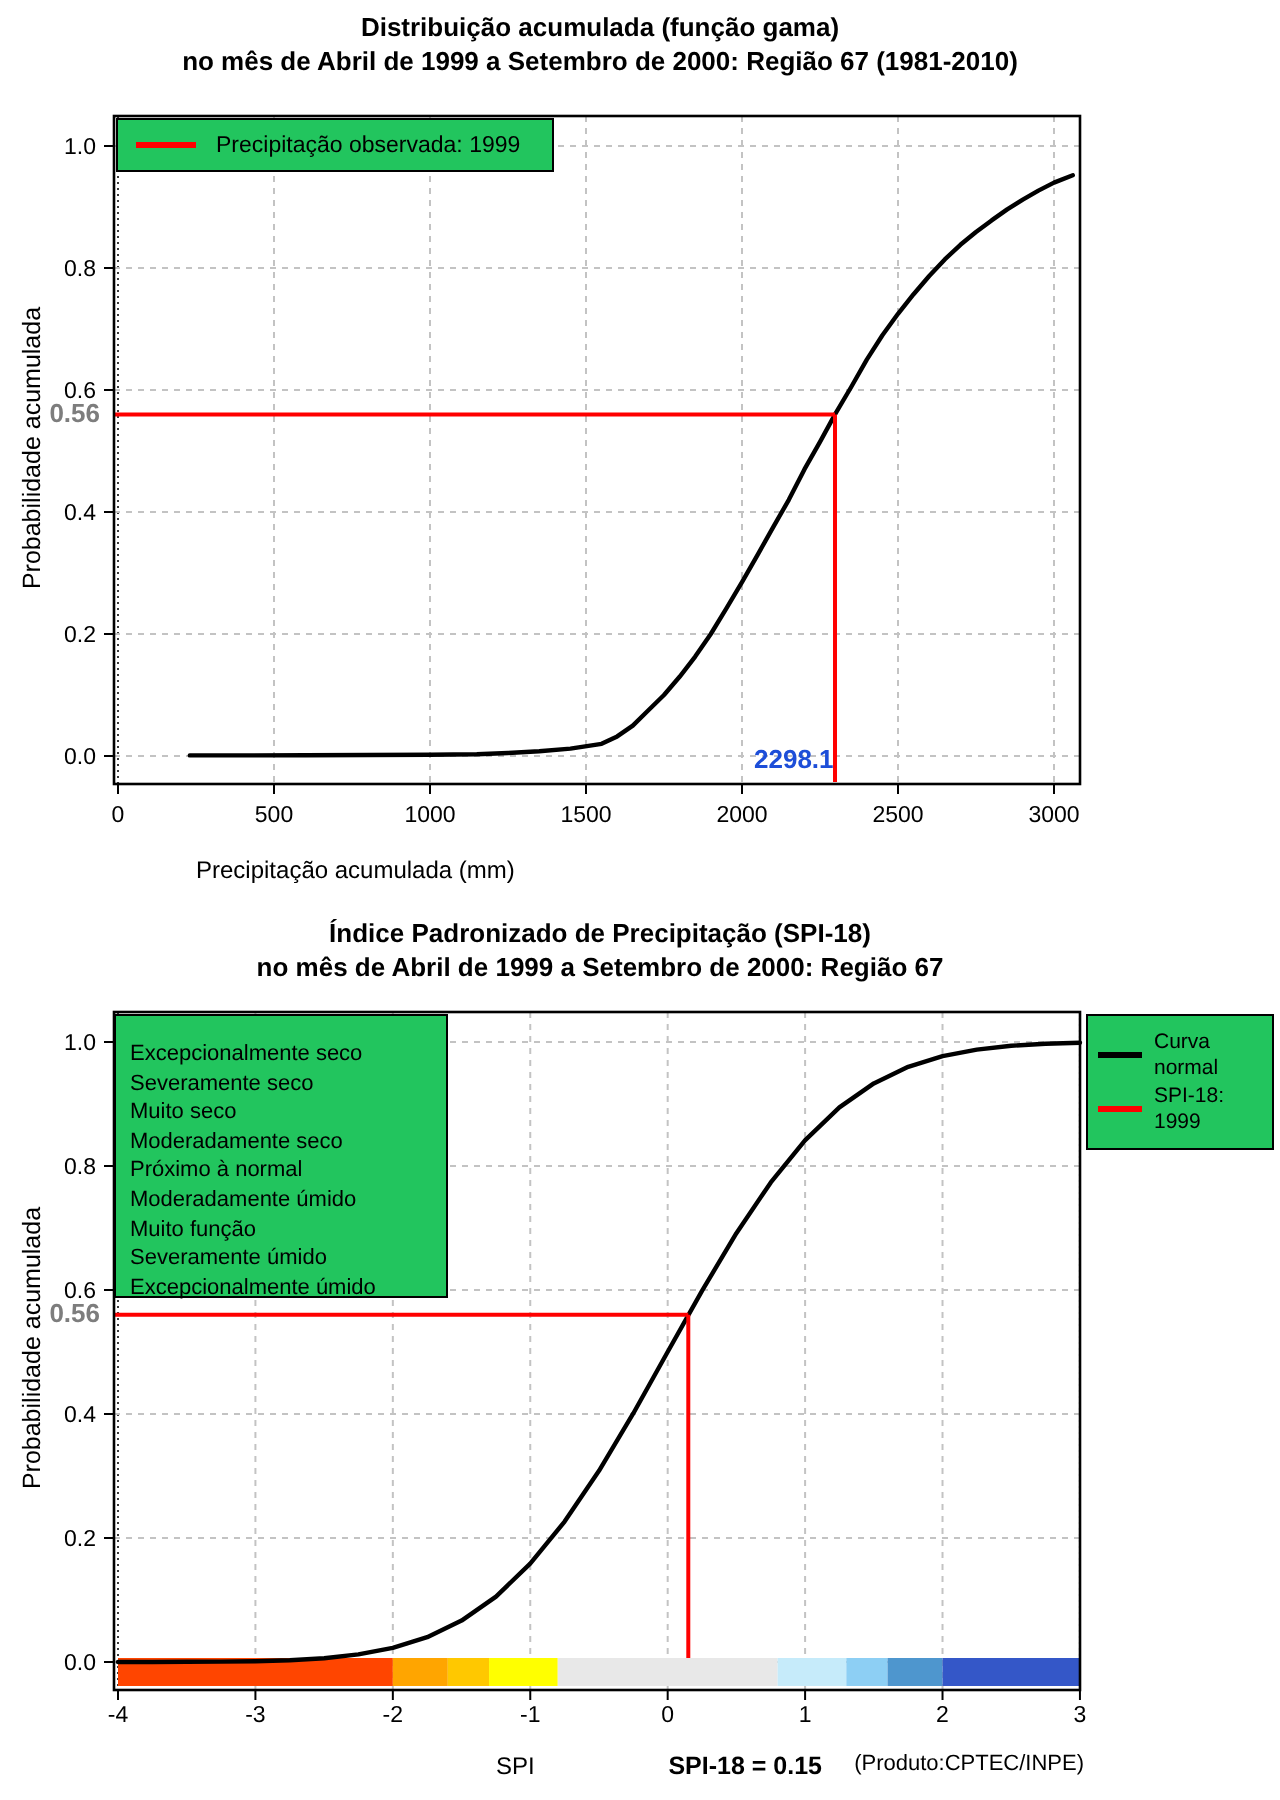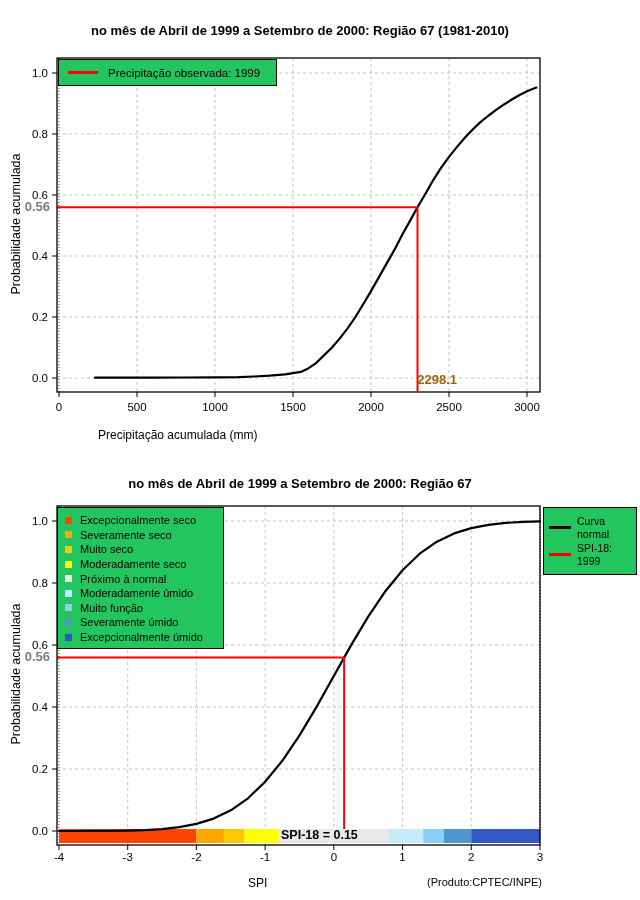--- a/index.html
+++ b/index.html
@@ -4,28 +4,28 @@
 <style>
   html,body{margin:0;padding:0;background:#ffffff;}
   .page{position:relative;width:640px;height:900px;background:#ffffff;overflow:hidden;
         font-family:"Liberation Sans",sans-serif;color:#000;}
   .abs{position:absolute;}
   .title{width:596px;left:2px;text-align:center;font-weight:bold;font-size:13px;line-height:16.5px;}
   #plot-svg{position:absolute;left:0;top:0;}
   .axis-title{font-size:12px;}
   .ytitle{width:220px;text-align:center;transform:rotate(-90deg);transform-origin:center;font-size:12.5px;}
   .val-y{width:42px;text-align:right;font-weight:bold;font-size:13px;color:#7d7d7d;}
-  .val-x{width:80px;text-align:right;font-weight:bold;font-size:13px;color:#a16207;}
-  .spi-label{width:130px;text-align:left;font-weight:bold;font-size:12.5px;color:#000;}
+  .val-x{width:80px;text-align:left;font-weight:bold;font-size:13px;color:#1d4ed8;}
+  .spi-label{width:130px;text-align:right;font-weight:bold;font-size:12.5px;color:#000;margin-top:48px;}
   .legend-box{border:1.2px solid #000;background:#22c55e;box-sizing:border-box;}
   #legend1{left:58px;top:59px;width:219px;height:27px;display:flex;align-items:center;gap:10px;padding:0 9px;}
   .swatch-line{height:3px;width:30px;flex:0 0 auto;}
   #legend1 .lg-text{font-size:11.5px;white-space:nowrap;}
   #legend-cats{left:57px;top:507px;width:167px;padding:5px 6px 4px 7px;}
-  .cat-row{display:flex;align-items:center;gap:8px;height:14.6px;}
+  .cat-row{display:flex;gap:8px;height:14.6px;flex-direction:column;}
   .cat-sq{width:7px;height:7px;flex:0 0 aupx;}
   .cat-label{font-size:11px;white-space:nowrap;}
   #legend-lines{left:543px;top:507px;width:94px;padding:5px 5px;}
   .line-row{display:flex;align-items:center;gap:6px;margin:2px 0;}
   .line-sw{width:22px;flex:0 0 auto;}
   .line-label{font-size:10.5px;line-height:1.2;width:56px;}
   .footnote{font-size:11px;text-align:right;}
 </style>
 </head>
 <body>
@@ -130,33 +130,35 @@
         <text x="48" y="711" text-anchor="end" font-size="11.5">0.4</text>
         <line x1="52" y1="645" x2="57" y2="645" stroke="#000"></line>
         <text x="48" y="649" text-anchor="end" font-size="11.5">0.6</text>
         <line x1="52" y1="583" x2="57" y2="583" stroke="#000"></line>
         <text x="48" y="587" text-anchor="end" font-size="11.5">0.8</text>
         <line x1="52" y1="521" x2="57" y2="521" stroke="#000"></line>
         <text x="48" y="525" text-anchor="end" font-size="11.5">1.0</text>
       </g>
     </svg>
 
+  <div class="abs title" style="top:6px;">Distribuição acumulada (função gama)</div>
   <div class="abs title" style="top:23px;">no mês de Abril de 1999 a Setembro de 2000: Região 67 (1981-2010)</div>
 
   <div class="abs ytitle" style="left:-94px;top:217px;">Probabilidade acumulada</div>
   <div class="abs axis-title" style="left:98px;top:428px;width:400px;">Precipitação acumulada (mm)</div>
 
   <div class="abs legend-box" id="legend1">
     <span class="swatch-line" style="background:#FF0000;"></span>
     <span class="lg-text">Precipitação observada: 1999</span>
   </div>
 
   <div class="abs val-y" style="left:8px;top:199px;">0.56</div>
   <div class="abs val-x" style="left:377px;top:372px;">2298.1</div>
 
+  <div class="abs title" style="top:459px;">Índice Padronizado de Precipitação (SPI-18)</div>
   <div class="abs title" style="top:476px;">no mês de Abril de 1999 a Setembro de 2000: Região 67</div>
 
   <div class="abs ytitle" style="left:-94px;top:667px;">Probabilidade acumulada</div>
   <div class="abs axis-title" style="left:248px;top:876px;width:100px;">SPI</div>
   <div class="abs footnote" style="left:342px;top:876px;width:200px;">(Produto:CPTEC/INPE)</div>
 
   <div class="abs legend-box" id="legend-cats">
       <div class="cat-row">
         <span class="cat-sq" style="width: 7px; height: 7px; background: rgb(255, 69, 0);"></span>
         <span class="cat-label">Excepcionalmente seco</span>

